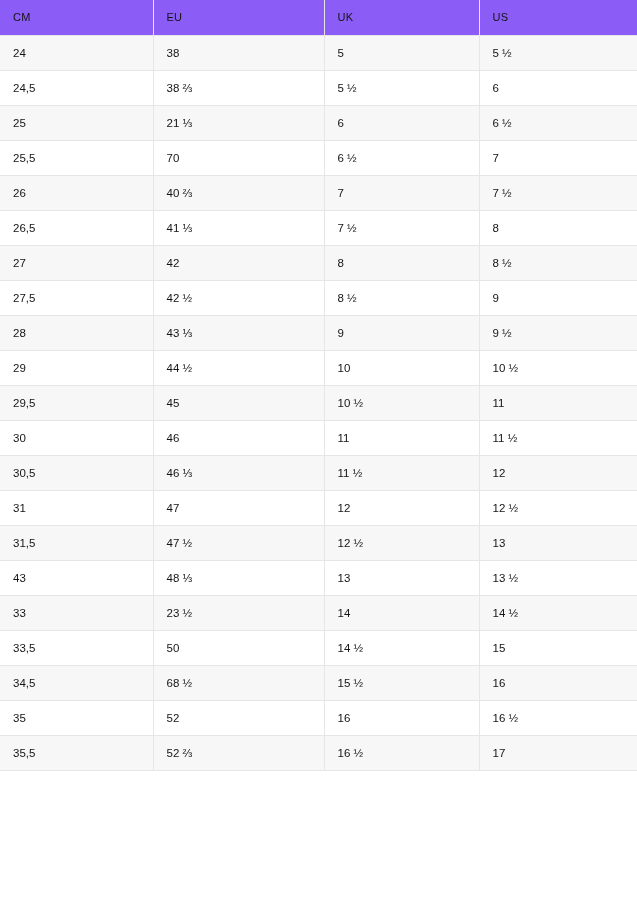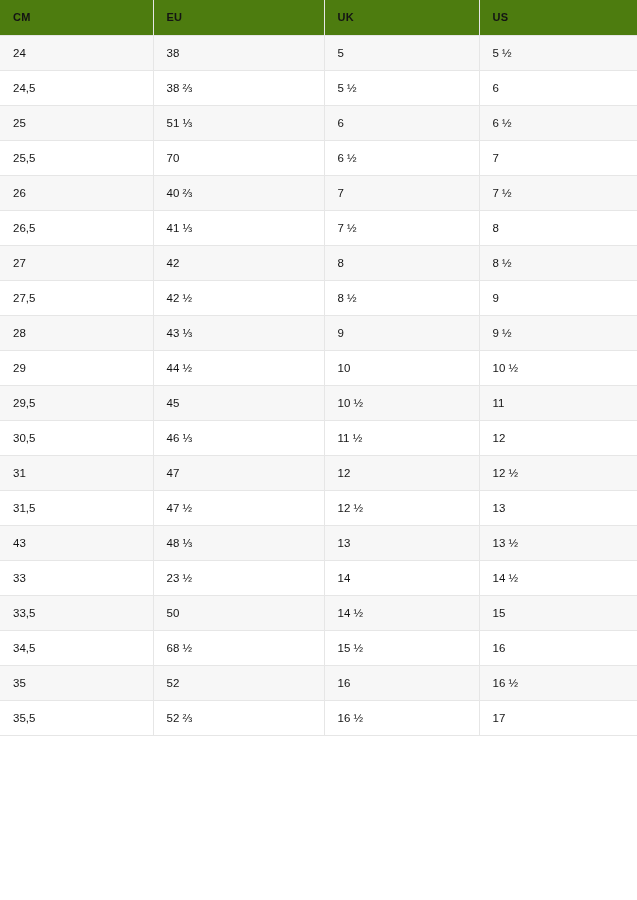--- a/index.html
+++ b/index.html
@@ -32,24 +32,24 @@
     border-right: 1px solid #e6e6e6;
     border-bottom: 1px solid #e6e6e6;
     font-size: 11.5px;
     line-height: 14px;
     font-weight: normal;
     color: #141414;
     box-sizing: border-box;
     white-space: nowrap;
   }
   .size-table th {
-    font-weight: bold;
+    font-weight: normal;
     font-size: 11px;
     letter-spacing: 0.2px;
-    background: #4d7c0f;
+    background: #8b5cf6;
   }
   .size-table th:last-child,
   .size-table td:last-child {
     border-right: none;
   }
   .size-table tbody tr:nth-child(odd) td {
     background: #f7f7f7;
   }
   .size-table tbody tr:nth-child(even) td {
     background: #ffffff;
@@ -81,21 +81,21 @@
         <td>5 ½</td>
       </tr>
       <tr>
         <td>24,5</td>
         <td>38 ⅔</td>
         <td>5 ½</td>
         <td>6</td>
       </tr>
       <tr>
         <td>25</td>
-        <td>51 ⅓</td>
+        <td>21 ⅓</td>
         <td>6</td>
         <td>6 ½</td>
       </tr>
       <tr>
         <td>25,5</td>
         <td>70</td>
         <td>6 ½</td>
         <td>7</td>
       </tr>
       <tr>
@@ -134,20 +134,26 @@
         <td>10</td>
         <td>10 ½</td>
       </tr>
       <tr>
         <td>29,5</td>
         <td>45</td>
         <td>10 ½</td>
         <td>11</td>
       </tr>
       <tr>
+        <td>30</td>
+        <td>46</td>
+        <td>11</td>
+        <td>11 ½</td>
+      </tr>
+      <tr>
         <td>30,5</td>
         <td>46 ⅓</td>
         <td>11 ½</td>
         <td>12</td>
       </tr>
       <tr>
         <td>31</td>
         <td>47</td>
         <td>12</td>
         <td>12 ½</td>

